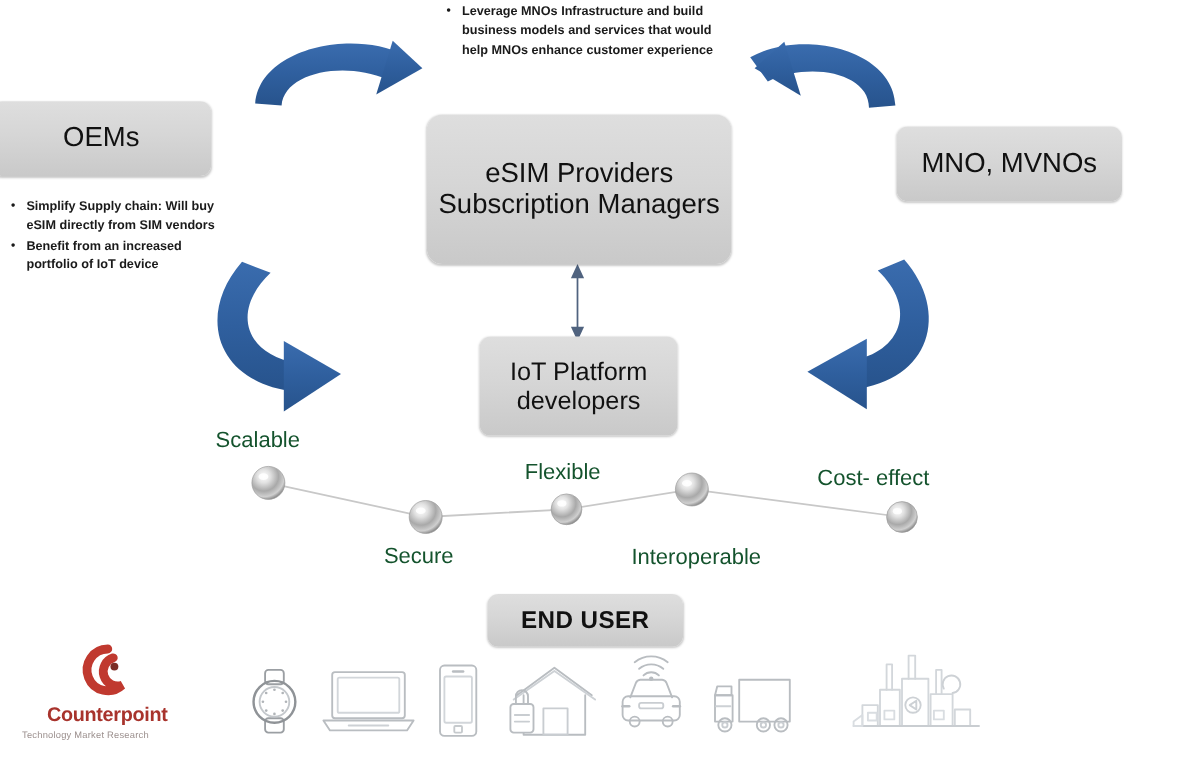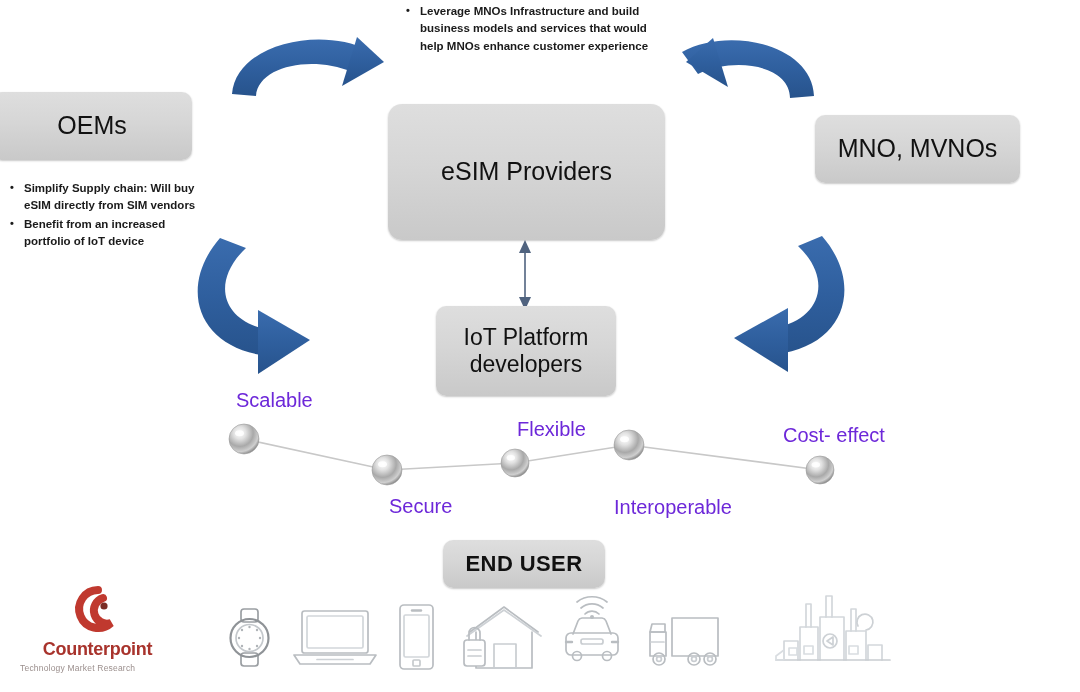--- a/index.html
+++ b/index.html
@@ -14,39 +14,39 @@
         box-shadow:0 1px 2px rgba(0,0,0,.22);
         display:flex;align-items:center;justify-content:center;
         text-align:center;color:#111;line-height:1.18;}
 
   #box-oems{left:-8px;top:92px;width:200px;height:68px;font-size:25px;
             border-radius:10px;}
   #box-mno{left:815px;top:92px;width:205px;height:68px;font-size:25px;margin-top:23px;}
   #box-center{left:388px;top:104px;width:277px;height:136px;font-size:25px;
               border-radius:14px;justify-content:center;}
   #box-iot{left:436px;top:306px;width:180px;height:90px;font-size:23px;}
-  #box-end{left:443px;top:540px;width:162px;height:48px;font-size:22px;
+  #box-end{left:443px;top:540px;width:178px;height:48px;font-size:22px;
            font-weight:600;letter-spacing:.4px;}
 
   .boxtxt{display:block;}
 
   
   .bl{position:absolute;font-size:11.5px;font-weight:700;line-height:1.52;
       color:#1a1a1a;}
   .bl ul{margin:0;padding:0;list-style:none;}
   .bl li{position:relative;padding-left:16px;margin:0 0 1px 0;}
   .bl li:before{content:"\2022";position:absolute;left:2px;top:-1px;
                 font-size:11px;color:#1a1a1a;}
 
   #bl-top{left:404px;top:3px;width:250px;}
   #bl-left{left:8px;top:180px;width:196px;}
   #bl-right{left:862px;top:183px;width:218px;}
 
   
-  .nlab{position:absolute;font-size:20px;color:#6d28d9;white-space:nowrap;margin-left:40px;}
+  .nlab{position:absolute;font-size:20px;color:#14532d;white-space:nowrap;}
 
   
   #logo{position:absolute;left:20px;top:587px;width:155px;height:92px;}
   #logo-word{position:absolute;left:0;top:52px;width:155px;text-align:center;
              font-size:18px;font-weight:700;color:#a8332c;letter-spacing:-.3px;}
   #logo-sub{position:absolute;left:0;top:76px;width:155px;
             font-size:8.5px;color:#9b8f8d;letter-spacing:.2px;}
 </style>
 </head>
 <body>
@@ -218,20 +218,21 @@
     <span class="boxtxt">OEMs</span>
   </div>
 
   <div class="gbox" id="box-mno">
     <span class="boxtxt">MNO, MVNOs</span>
   </div>
 
   <div class="gbox" id="box-center">
     <div>
       <span class="boxtxt">eSIM  Providers</span>
+      <span class="boxtxt">Subscription Managers</span>
     </div>
   </div>
 
   <div class="gbox" id="box-iot">
     <div>
       <span class="boxtxt">IoT Platform</span>
       <span class="boxtxt">developers</span>
     </div>
   </div>
 

